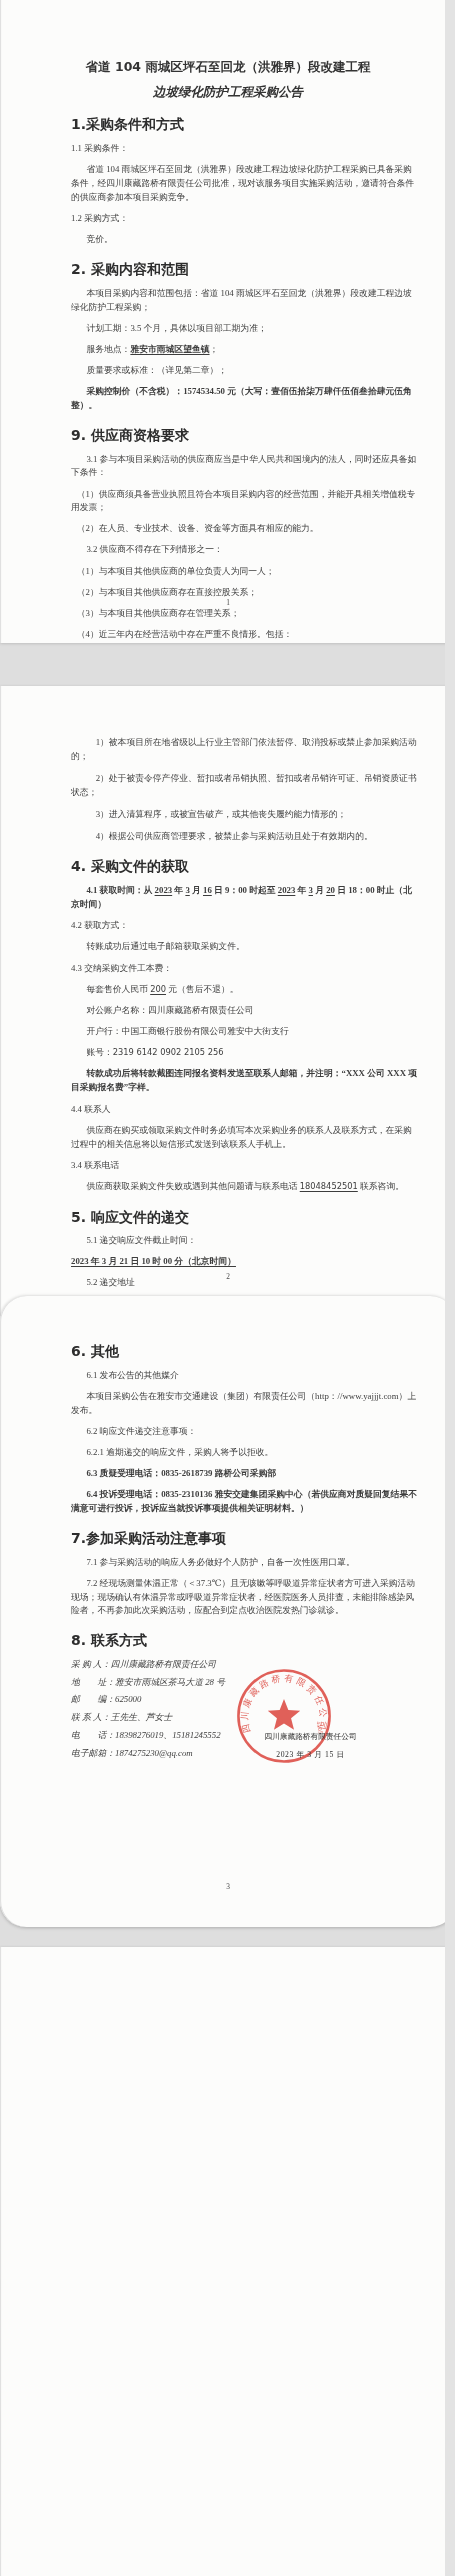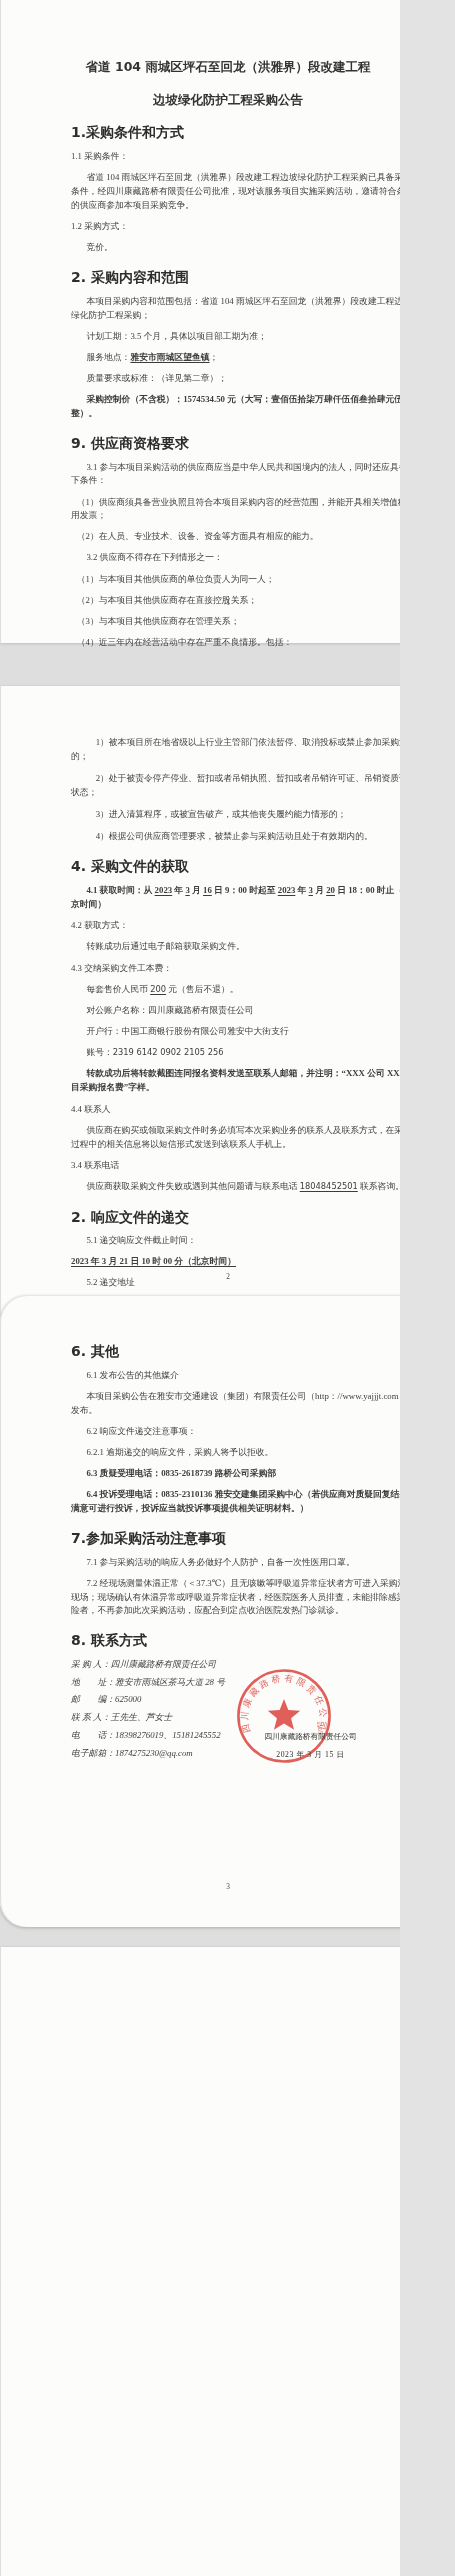--- a/index.html
+++ b/index.html
@@ -1,31 +1,31 @@
 <!DOCTYPE html>
 <html style="font-size:9px"><head>
 <meta charset="utf-8">
 <style>
   html,body{margin:0;padding:0;background:#e3e3e3;}
-  .canvas{position:relative;width:400px;height:2576px;background:#dedede;overflow:hidden;
+  .canvas{position:relative;width:445px;height:2576px;background:#dedede;overflow:hidden;
           font-family:"Liberation Serif","DejaVu Serif",serif;}
   .page{position:absolute;left:0;width:456px;background:#fcfcfb;
         box-shadow:inset 1.1px 0 0 #e0e0e0, 0 0.6px 3.4px rgba(0,0,0,0.22);}
   #page-1{top:0;height:643px;}
   #page-2{top:686px;height:631px;}
   #page-3{top:1296px;height:631px;border-radius:26px;}
   #page-4{top:1947px;height:629px;}
   .content{padding:0 36px 0 71px;font-size:8.8px;color:#3d3d3d;line-height:13.7px;}
   #page-1 .content{padding-top:0;}
   #page-2 .content{padding-top:50px;}
   #page-3 .content{padding-top:33px;}
   .doc-title{margin:56px 5.7px 3.4px 5.7px;text-align:center;
         font-family:"DejaVu Sans","Liberation Sans",sans-serif;font-weight:bold;
         font-size:12.5px;color:#333;line-height:21px;}
-  .doc-title.second{margin-top:12px;}
+  .doc-title.second{margin-top:4px;font-style:italic;}
   .blk{margin:0 0 7.4px;}
   .h2{font-family:"DejaVu Sans","Liberation Sans",sans-serif;font-weight:bold;
       font-size:14px;color:#2d2d2d;margin:15.4px 0 9.7px;line-height:15px;}
   .sub{margin:8px 0 7.4px;}
   .para{text-indent:1.75em;}
   .item{text-indent:0.65em;}
   .nitem{text-indent:2.8em;margin-bottom:8.5px;}
   .flush{text-indent:0;}
   .contact{margin:0 0 4px;font-style:italic;}
   .bold{font-weight:bold;}
@@ -86,21 +86,21 @@
         <div class="blk sub"><span>4.3 交纳采购文件工本费：</span></div>
         <div class="blk para"><span>每套售价人民币 </span><span class="u sf">200</span><span> 元（售后不退）。</span></div>
         <div class="blk para"><span>对公账户名称：四川康藏路桥有限责任公司</span></div>
         <div class="blk para"><span>开户行：中国工商银行股份有限公司雅安中大街支行</span></div>
         <div class="blk para"><span>账号：</span><span class="sf">2319 6142 0902 2105 256</span></div>
         <div class="blk para bold"><span>转款成功后将转款截图连同报名资料发送至联系人邮箱，并注明：“XXX 公司 XXX 项目采购报名费”字样。</span></div>
         <div class="blk sub"><span>4.4 联系人</span></div>
         <div class="blk para"><span>供应商在购买或领取采购文件时务必填写本次采购业务的联系人及联系方式，在采购过程中的相关信息将以短信形式发送到该联系人手机上。</span></div>
         <div class="blk sub"><span>3.4 联系电话</span></div>
         <div class="blk para"><span>供应商获取采购文件失败或遇到其他问题请与联系电话 </span><span class="u sf">18048452501</span><span> 联系咨询。</span></div>
-        <div class="blk h2"><span>2. 响应文件的递交</span></div>
+        <div class="blk h2"><span>5. 响应文件的递交</span></div>
         <div class="blk para"><span>5.1 递交响应文件截止时间：</span></div>
         <div class="blk flush"><span class="u b">2023 年 3 月 21 日 10 时 00 分（北京时间）</span></div>
         <div class="blk para"><span>5.2 递交地址</span></div>
         <div class="blk para"><span>指派专人送达至</span><span class="u b">雅安市雨城区北环东路 308 号一楼交建集团采购中心</span><span>。</span></div>
       </div>
     <div class="pageno">2</div>
   </div>
 
   <div class="page" id="page-3">
     <div class="content">

